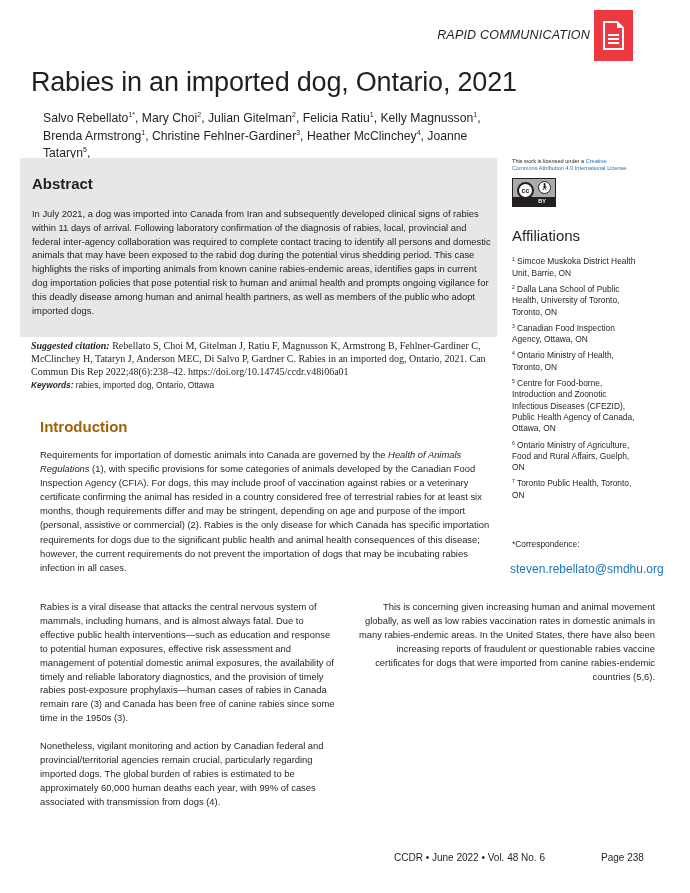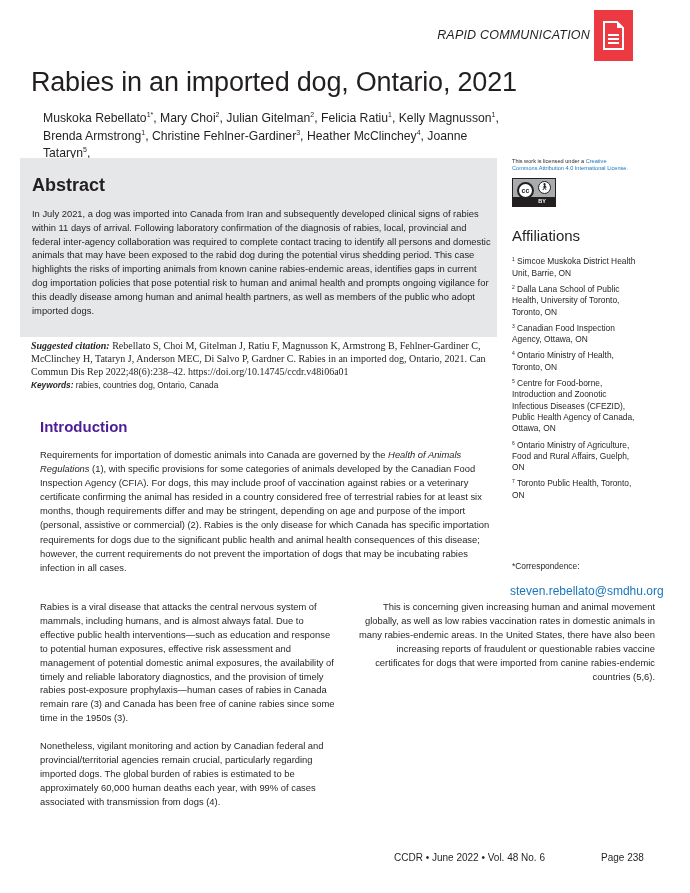--- a/index.html
+++ b/index.html
@@ -27,21 +27,21 @@
       font-size: 12.2px; line-height: 17.5px; color: #231f20;
       font-family: "Liberation Sans", sans-serif;
     }
     .authors sup { font-size: 7px; vertical-align: 5px; line-height: 0; }
 
     .abstract-box {
       position: absolute; left: 20px; top: 158px; width: 477px; height: 179px;
       background: #e6e7e8;
     }
     .abstract-title {
-      position: absolute; left: 12px; top: 17px; font-size: 18px; font-weight: bold;
+      position: absolute; left: 12px; top: 17px; font-size: 15px; font-weight: bold;
       color: #231f20; font-family: "Liberation Sans", sans-serif;
     }
     .abstract-text {
       position: absolute; left: 12px; top: 49px; width: 462px;
       font-size: 9.4px; line-height: 13.8px; color: #231f20;
       font-family: "Liberation Sans", sans-serif;
     }
 
     .citation {
       position: absolute; left: 31px; top: 340px; width: 470px;
@@ -49,21 +49,21 @@
       font-family: Liberation Serif, serif;
     }
     .citation i, .keywords i { font-weight: bold; font-style: italic; }
     .keywords {
       position: absolute; left: 31px; top: 379px; width: 470px;
       font-size: 8.3px; line-height: 12.8px; font-family: "Liberation Sans", sans-serif;
     }
 
     .intro-heading {
       position: absolute; left: 40px; top: 418px; font-size: 15px; font-weight: bold;
-      font-family: "Liberation Sans", sans-serif; color: #4c1d95;
+      font-family: "Liberation Sans", sans-serif; color: #a16207;
     }
     .intro-text {
       position: absolute; left: 40px; top: 448px; width: 462px;
       font-size: 9.4px; line-height: 14.1px; color: #231f20;
       font-family: "Liberation Sans", sans-serif;
     }
 
     .col-left {
       position: absolute; left: 40px; top: 600px; width: 300px;
       font-size: 9.4px; line-height: 13.9px; color: #231f20;
@@ -97,21 +97,21 @@
       background: #fff; border: 1.5px solid #231f20; font-size: 7px; text-align: center; line-height: 10px;
     }
     .cc-badge .by-bar {
       position: absolute; left: 0; bottom: 0; width: 100%; height: 9px; background: #231f20;
       color: #fff; font-size: 5.5px; text-align: right; padding-right: 9px; line-height: 9px; font-weight: bold;
     }
     .aff-heading { margin-top: 20px; font-size: 15px; }
     .aff-list { margin-top: 12px; font-size: 8.4px; line-height: 11.3px; }
     .aff-item { margin-bottom: 5px; width: 128px; }
     .aff-item sup { font-size: 5px; vertical-align: 3px; line-height: 0; }
-    .corr-label { margin-top: 60px; font-size: 8.4px; }
+    .corr-label { margin-top: 38px; font-size: 8.4px; }
     .corr-email { margin-top: 13px; font-size: 12px; color: #1b75bc; margin-left: -2px; }
 
     .footer {
       position: absolute; left: 394px; top: 852px; font-size: 10px; color: #231f20;
       font-family: "Liberation Sans", sans-serif; white-space: pre;
     }
     .footer-page { position: absolute; left: 601px; top: 852px; font-size: 10px; font-family: "Liberation Sans", sans-serif; }
   </style>
 </head>
 <body>
@@ -123,21 +123,21 @@
     <path d="M14 1 V7 H20" fill="#fff"></path>
     <rect x="5" y="13" width="11" height="2" fill="#fff"></rect>
     <rect x="5" y="17" width="11" height="2" fill="#fff"></rect>
     <rect x="5" y="21" width="11" height="2" fill="#fff"></rect>
   </svg>
 </div>
 
 <h1 class="title">Rabies in an imported dog, Ontario, 2021</h1>
 
 <div class="authors">
-  <span><span>Muskoka Rebellato</span><sup>1*</sup></span>,
+  <span><span>Salvo Rebellato</span><sup>1*</sup></span>,
   <span><span>Mary Choi</span><sup>2</sup></span>,
   <span><span>Julian Gitelman</span><sup>2</sup></span>,
   <span><span>Felicia Ratiu</span><sup>1</sup></span>,
   <span><span>Kelly Magnusson</span><sup>1</sup></span>,<br>
   <span><span>Brenda Armstrong</span><sup>1</sup></span>,
   <span><span>Christine Fehlner-Gardiner</span><sup>3</sup></span>,
   <span><span>Heather McClinchey</span><sup>4</sup></span>,
   <span><span>Joanne Tataryn</span><sup>5</sup></span>,<br>
   <span><span>Maureen EC Anderson</span><sup>6</sup></span>,
   <span><span>Paul Di Salvo</span><sup>7</sup></span>,
@@ -146,21 +146,21 @@
 
 <div class="abstract-box">
   <h2 class="abstract-title">Abstract</h2>
   <p class="abstract-text">In July 2021, a dog was imported into Canada from Iran and subsequently developed clinical signs of rabies within 11 days of arrival. Following laboratory confirmation of the diagnosis of rabies, local, provincial and federal inter-agency collaboration was required to complete contact tracing to identify all persons and domestic animals that may have been exposed to the rabid dog during the potential virus shedding period. This case highlights the risks of importing animals from known canine rabies-endemic areas, identifies gaps in current dog importation policies that pose potential risk to human and animal health and prompts ongoing vigilance for this deadly disease among human and animal health partners, as well as members of the public who adopt imported dogs.</p>
 </div>
 
 <p class="citation">
   <i>Suggested citation:</i><span> Rebellato S, Choi M, Gitelman J, Ratiu F, Magnusson K, Armstrong B, Fehlner-Gardiner C, McClinchey H, Tataryn J, Anderson MEC, Di Salvo P, Gardner C. Rabies in an imported dog, Ontario, 2021. Can Commun Dis Rep 2022;48(6):238–42. https://doi.org/10.14745/ccdr.v48i06a01</span>
 </p>
 <p class="keywords">
-  <i>Keywords:</i><span> rabies, countries dog, Ontario, Canada</span>
+  <i>Keywords:</i><span> rabies, imported dog, Ontario, Ottawa</span>
 </p>
 
 <h2 class="intro-heading">Introduction</h2>
 <p class="intro-text">
   <span>Requirements for importation of domestic animals into Canada are governed by the </span><i>Health of Animals Regulations</i><span> (1), with specific provisions for some categories of animals developed by the Canadian Food Inspection Agency (CFIA). For dogs, this may include proof of vaccination against rabies or a veterinary certificate confirming the animal has resided in a country considered free of terrestrial rabies for at least six months, though requirements differ and may be stringent, depending on age and purpose of the import (personal, assistive or commercial) (2). Rabies is the only disease for which Canada has specific importation requirements for dogs due to the significant public health and animal health consequences of this disease; however, the current requirements do not prevent the importation of dogs that may be incubating rabies infection in all cases.</span>
 </p>
 
 <div class="col-left">
   <p>Rabies is a viral disease that attacks the central nervous system of mammals, including humans, and is almost always fatal. Due to effective public health interventions—such as education and response to potential human exposures, effective risk assessment and management of potential domestic animal exposures, the availability of timely and reliable laboratory diagnostics, and the provision of timely rabies post-exposure prophylaxis—human cases of rabies in Canada remain rare (3) and Canada has been free of canine rabies since some time in the 1950s (3).</p>
   <p>Nonetheless, vigilant monitoring and action by Canadian federal and provincial/territorial agencies remain crucial, particularly regarding imported dogs. The global burden of rabies is estimated to be approximately 60,000 human deaths each year, with 99% of cases associated with transmission from dogs (4).</p>

